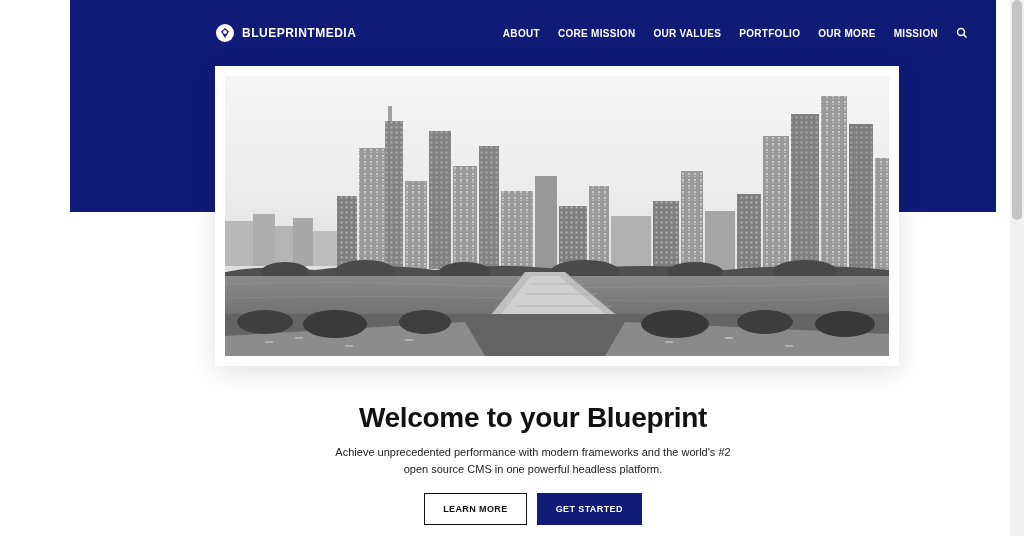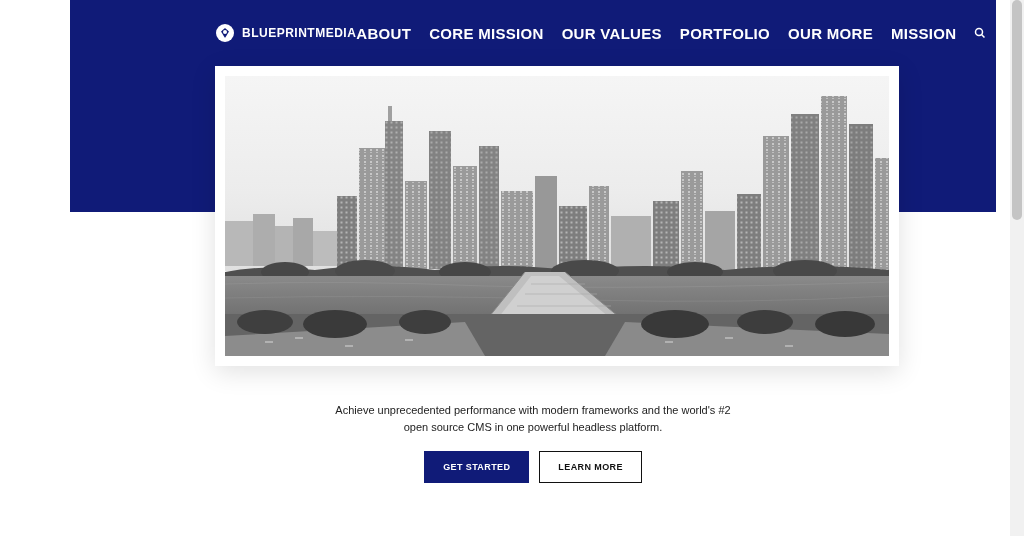--- a/index.html
+++ b/index.html
@@ -61,21 +61,21 @@
     letter-spacing: 0.5px;
     white-space: nowrap;
   }
   .nav {
     display: flex;
     align-items: center;
     gap: 18px;
   }
   .nav-item {
     color: #fff;
-    font-size: 15px;
+    font-size: 10px;
     font-weight: 700;
     letter-spacing: 0.3px;
     white-space: nowrap;
     cursor: pointer;
   }
   .search-icon svg { display: block; }
   .hero-card {
     position: absolute;
     top: 66px;
     left: 215px;
@@ -275,22 +275,23 @@
       <line x1="120" y1="270" x2="128" y2="270"></line>
       <line x1="180" y1="264" x2="188" y2="264"></line>
       <line x1="440" y1="266" x2="448" y2="266"></line>
       <line x1="500" y1="262" x2="508" y2="262"></line>
       <line x1="560" y1="270" x2="568" y2="270"></line>
     </g>
   </svg>
 </div>
 
 <section class="welcome">
+  <h1>Welcome to your Blueprint</h1>
   <p>Achieve unprecedented performance with modern frameworks and the world's #2 open source CMS in one powerful headless platform.</p>
   <div class="cta-row">
+    <button class="btn btn-secondary">LEARN MORE</button>
     <button class="btn btn-primary">GET STARTED</button>
-    <button class="btn btn-secondary">LEARN MORE</button>
   </div>
 </section>
 
 <div class="scrollbar-track">
   <div class="scrollbar-thumb"></div>
 </div>
 
 </body></html>

